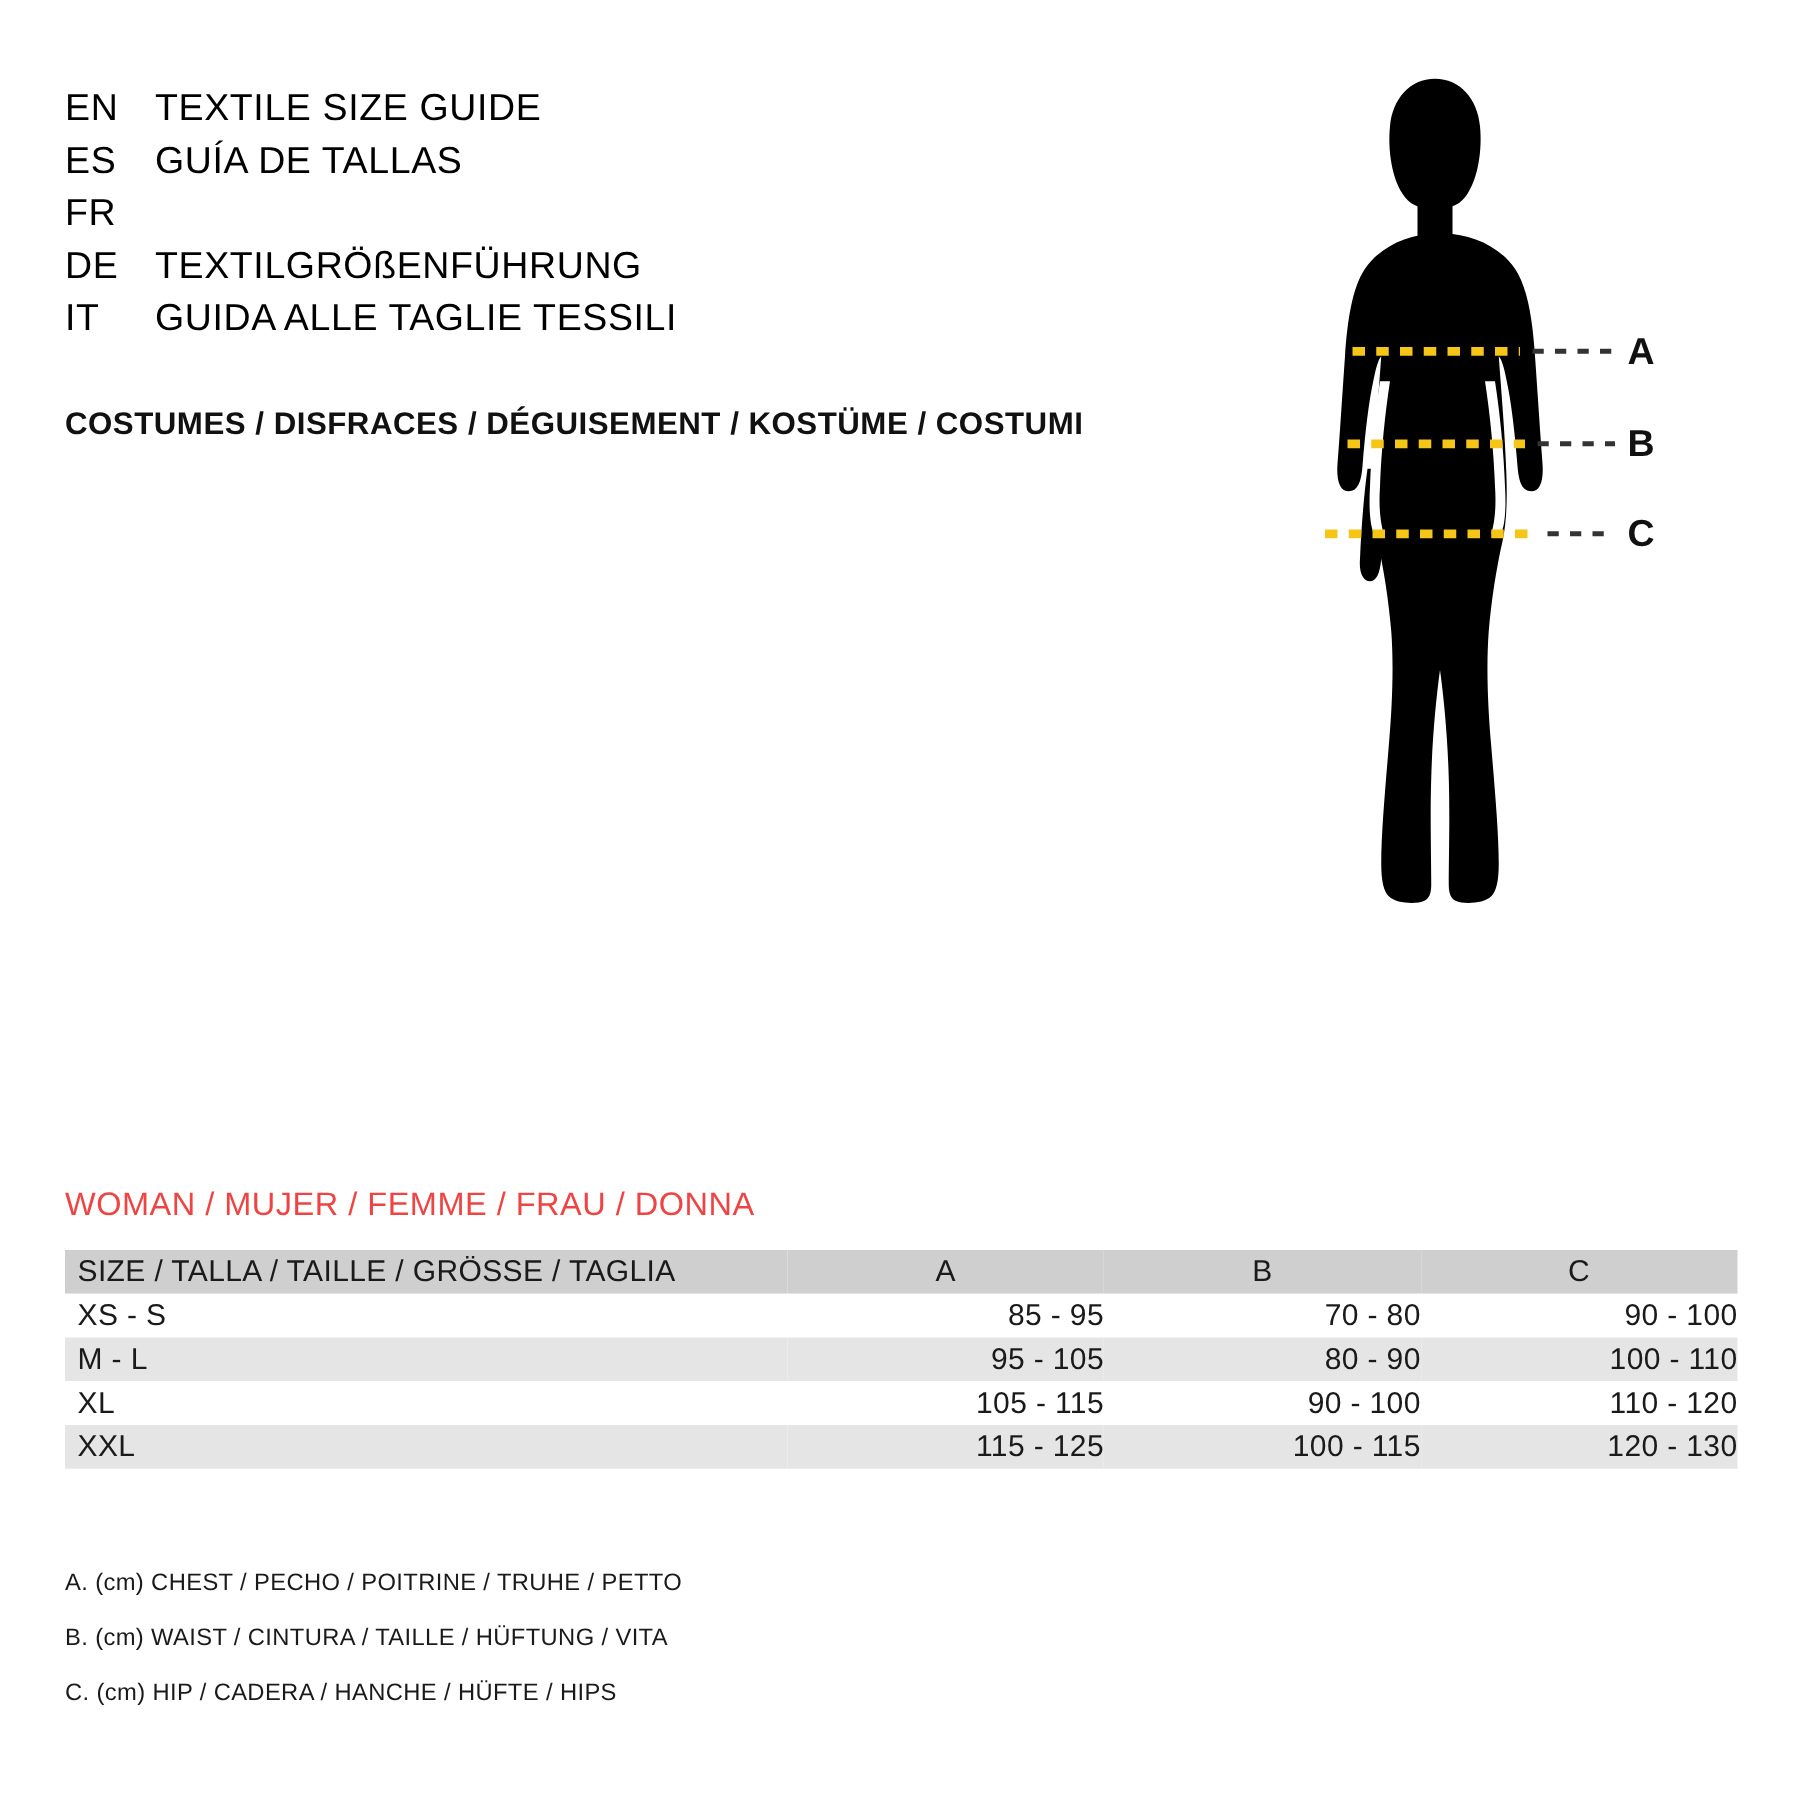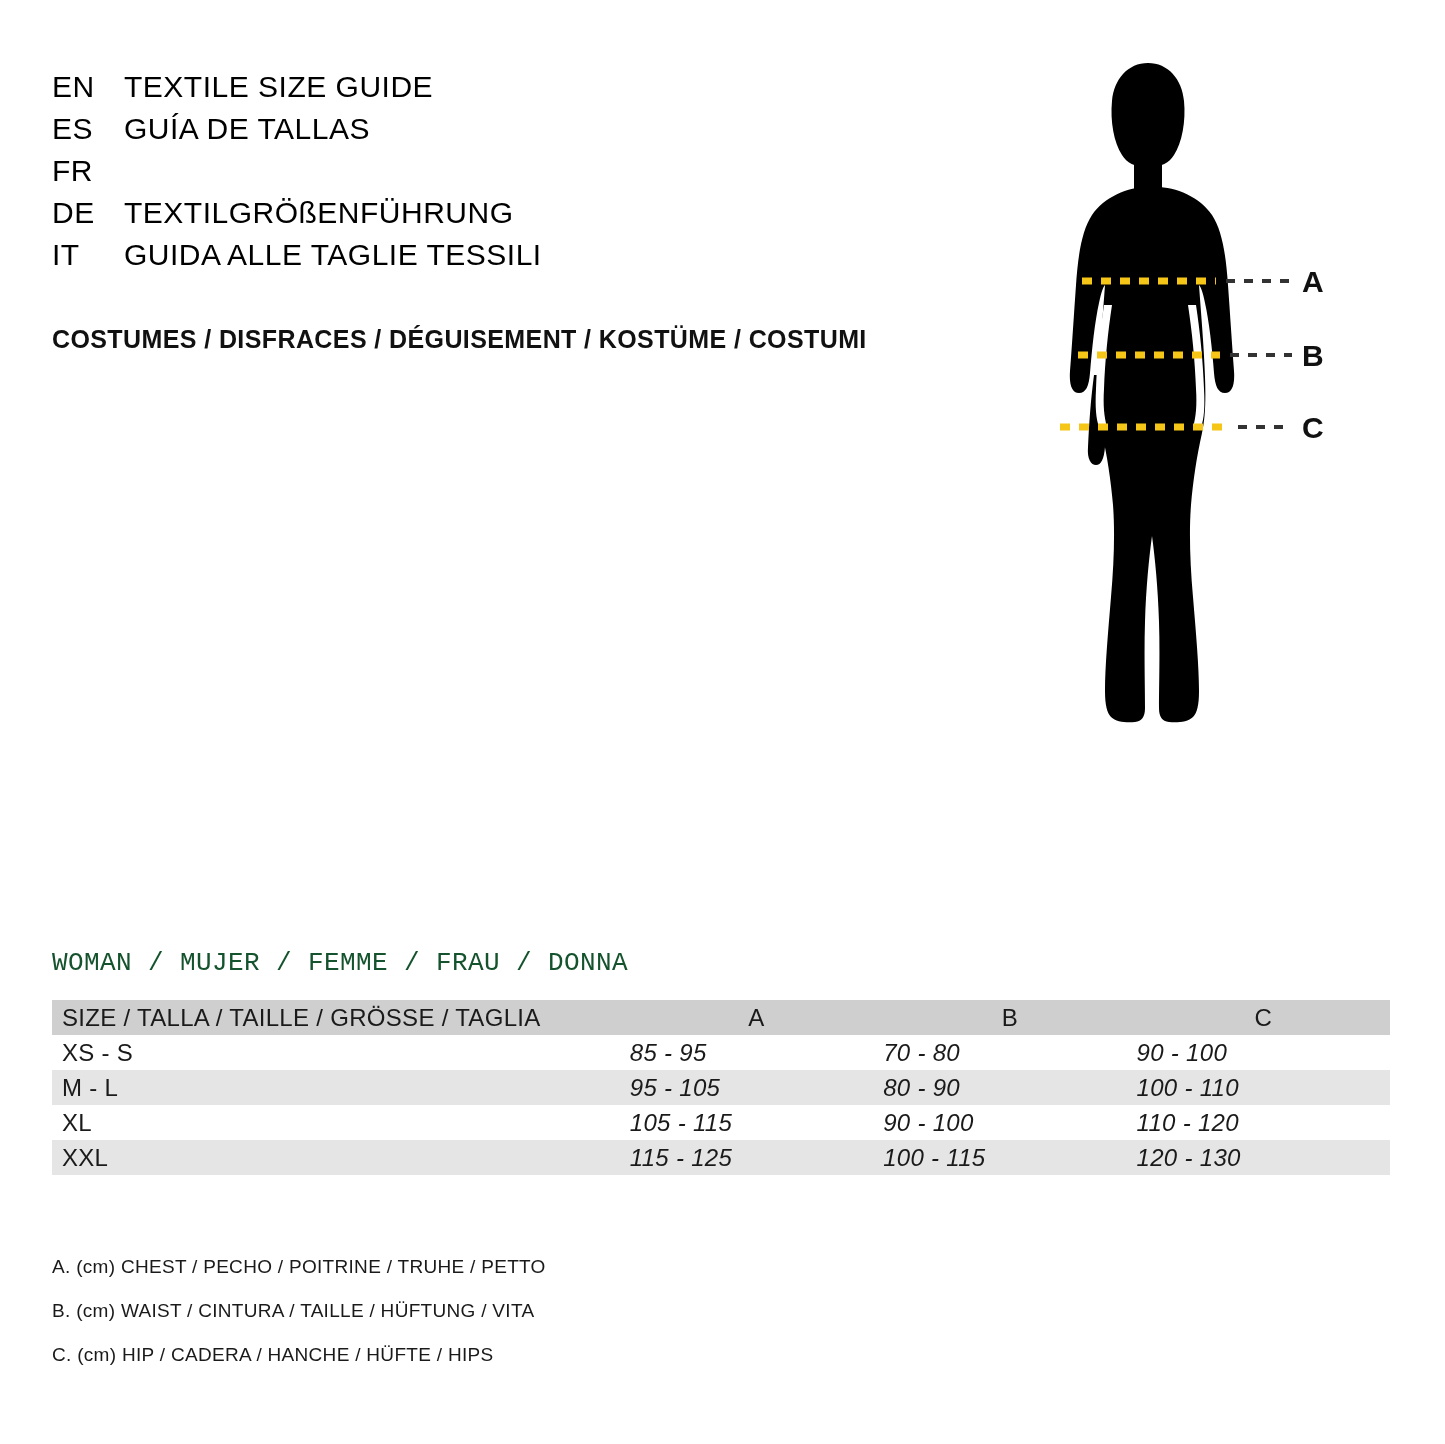--- a/index.html
+++ b/index.html
@@ -62,22 +62,21 @@
     top: 0;
   }
 
   
   .table-caption {
     position: absolute;
     left: 52px;
     top: 948px;
     font-size: 26px;
     letter-spacing: 0.4px;
-    color: #14532d;
-    font-family: Liberation Mono, monospace;
+    color: #ef4444;
   }
   table.size-table {
     position: absolute;
     left: 52px;
     top: 1000px;
     width: 1338px;
     border-collapse: collapse;
     font-size: 24px;
     color: #1a1a1a;
   }
@@ -104,23 +103,22 @@
   table.size-table tbody tr.row-odd {
     background: #e5e5e5;
     border-radius: 13px;
   }
   table.size-table tbody td.label-col {
     text-align: left;
     padding-left: 10px;
     width: 560px;
   }
   table.size-table tbody td.val-col {
-    text-align: left;
+    text-align: right;
     width: 250px;
-    font-style: italic;
   }
 
   
   .footnotes {
     position: absolute;
     left: 52px;
     top: 1245px;
     width: 1100px;
   }
   .footnote {

